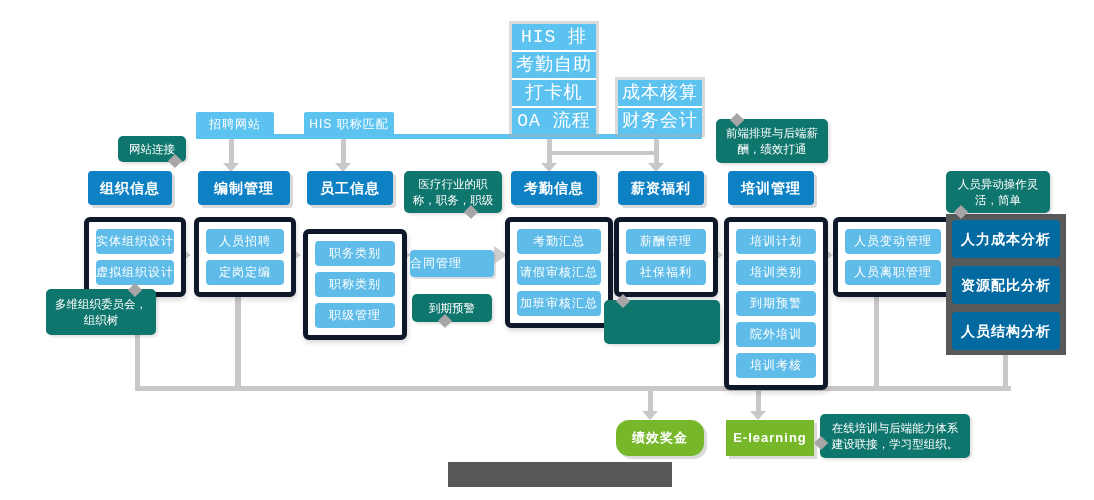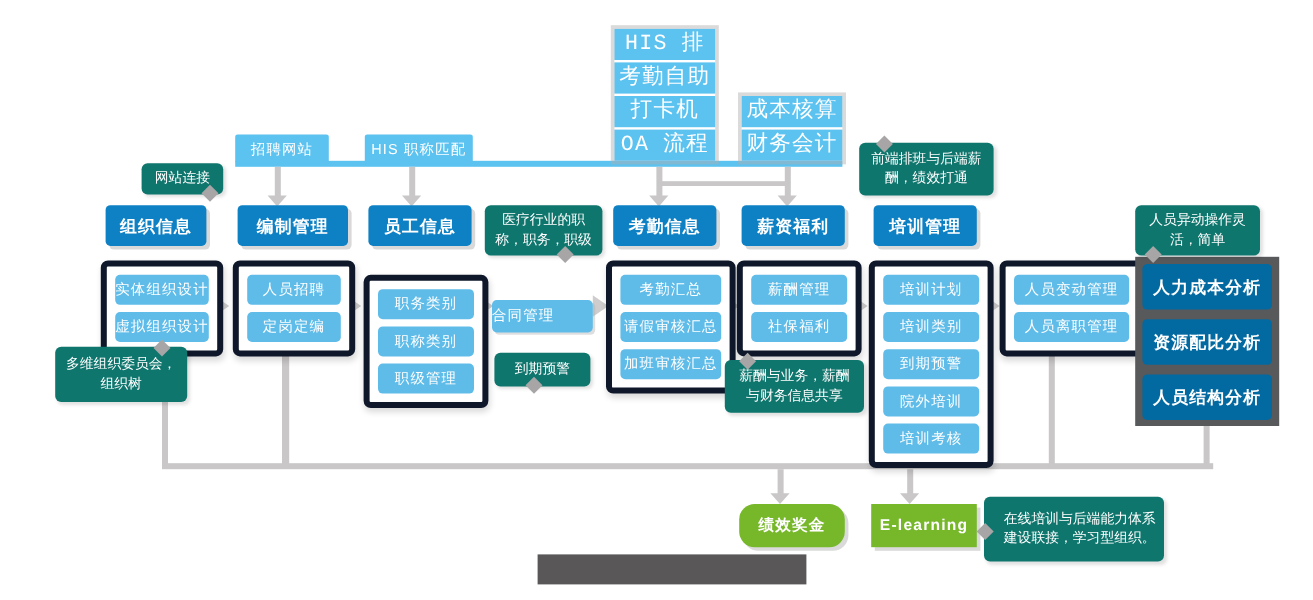--- a/index.html
+++ b/index.html
@@ -178,24 +178,23 @@
     <span>多维组织委员会，组织树</span>
     <span class="tail" style="right:16px;top:-4px;"></span>
   </div>
 
   <div class="callout" style="left:412px;top:294px;width:80px;height:28px;">
     <span>到期预警</span>
     <span class="tail" style="left:28px;bottom:-4px;"></span>
   </div>
 
   <div class="callout" style="left:604px;top:300px;width:116px;height:44px;">
-    <span>薪酬与业务，薪酬与财务信息共享</span>
     <span class="tail" style="left:14px;top:-4px;"></span>
   </div>
 
-  <div class="callout" style="left:820px;top:414px;width:150px;height:54px;text-align:right;">
+  <div class="callout" style="left:820px;top:414px;width:150px;height:44px;">
     <span>在线培训与后端能力体系建设联接，学习型组织。</span>
     <span class="tail" style="left:-4px;top:24px;"></span>
   </div>
 
   <div class="footer-bar" style="left:448px;top:462px;width:224px;height:25px;"></div>
 
 </div>
 
 </body></html>

